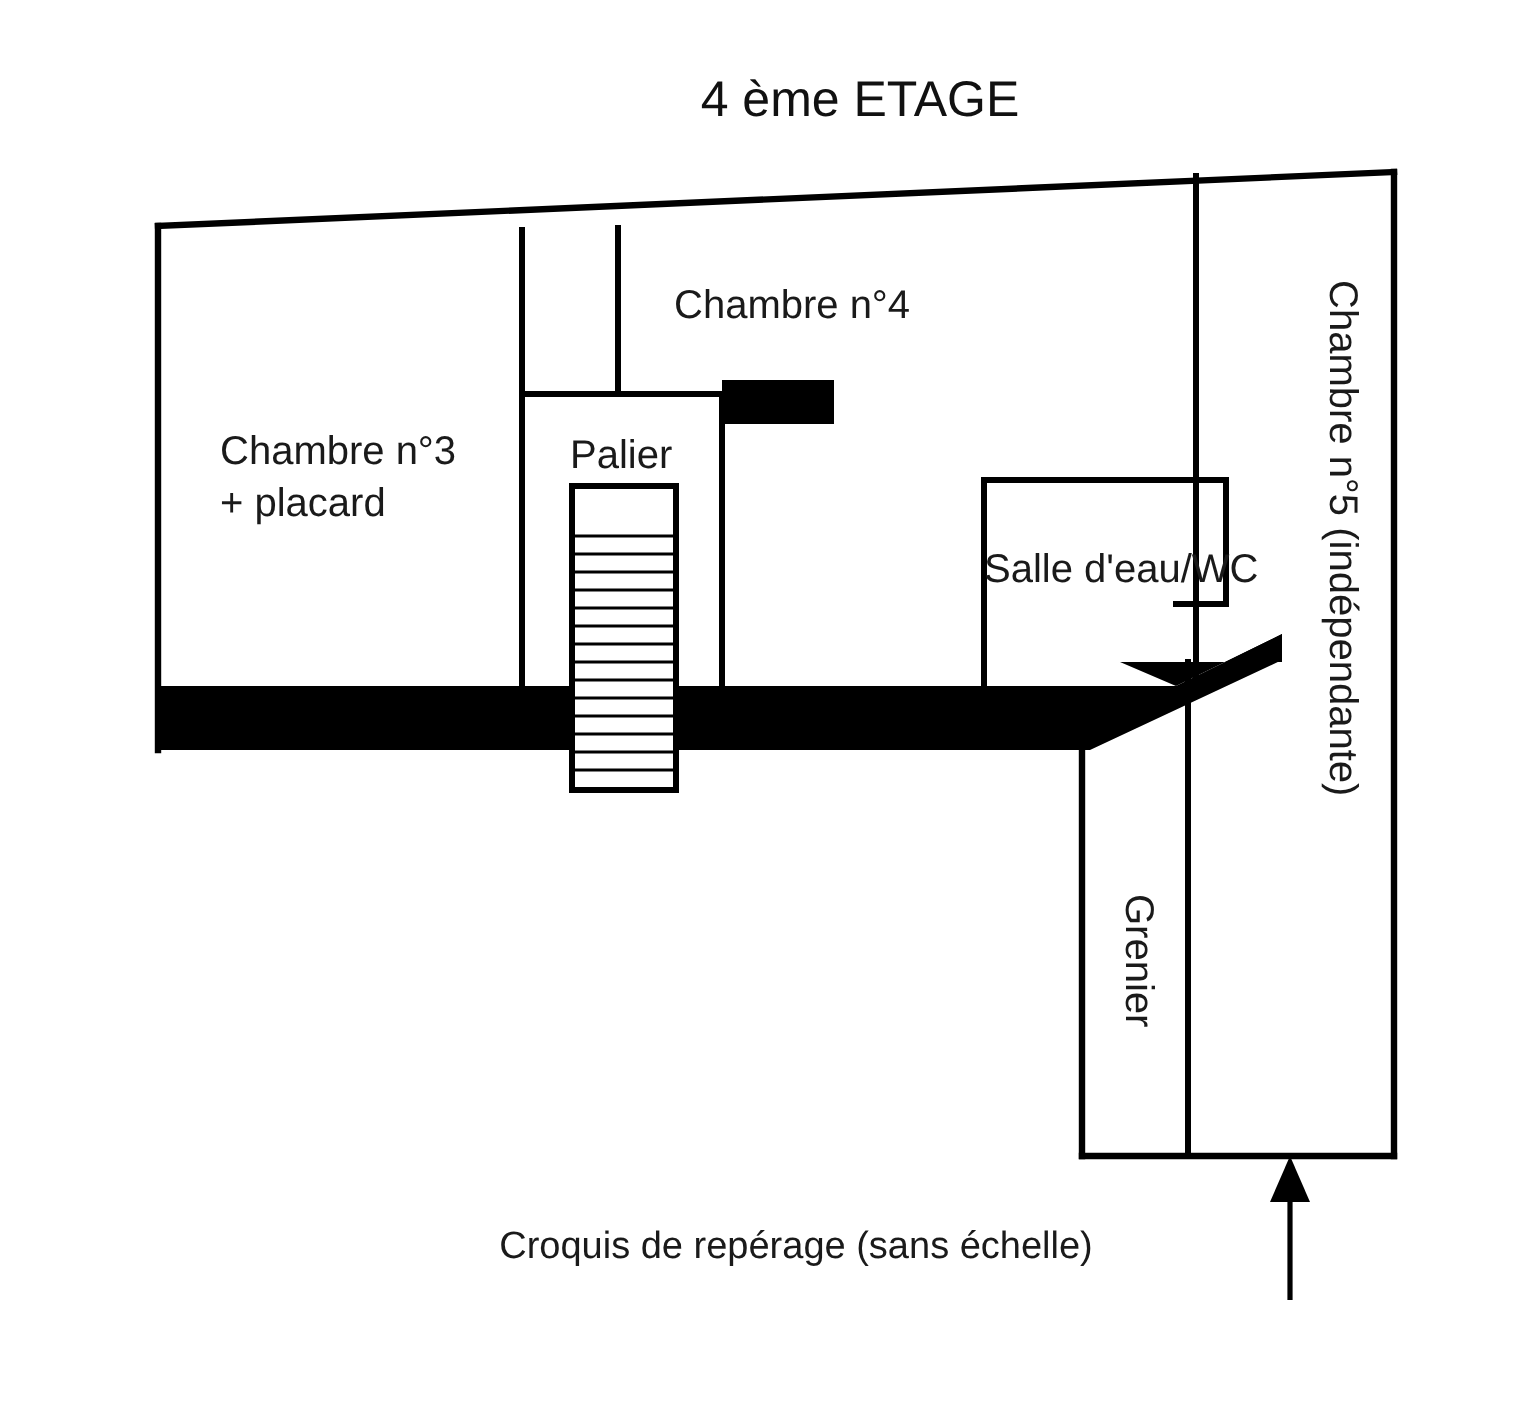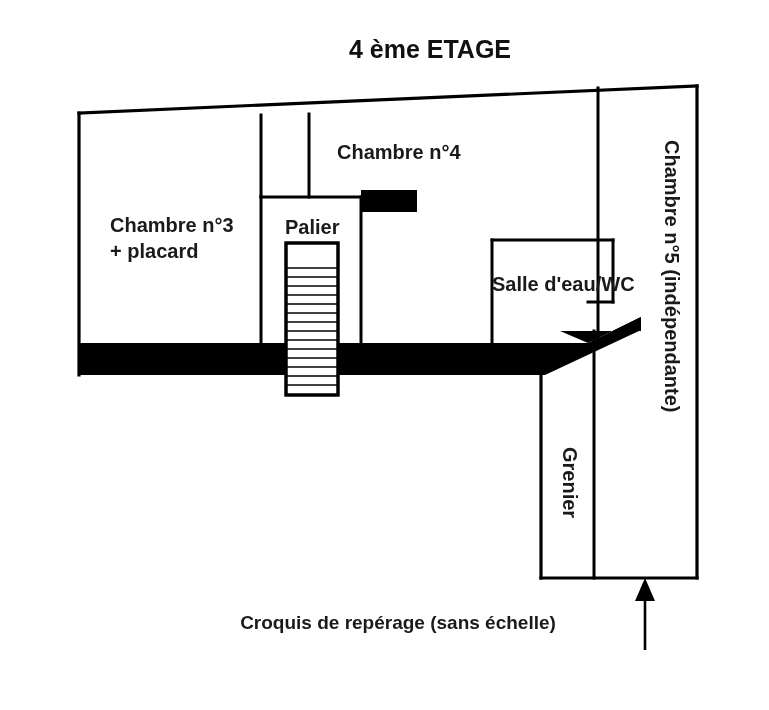--- a/index.html
+++ b/index.html
@@ -13,21 +13,20 @@
     position: relative;
     font-family: "Liberation Sans", sans-serif;
     overflow: hidden;
   }
   #plan-root {
     position: absolute;
     top: 0;
     left: 0;
     width: 769px;
     height: 710px;
-    font-weight: bold;
   }
   .plan-title {
     font-size: 25px;
     fill: #111111;
     font-family: "Liberation Sans", sans-serif;
     text-anchor: middle;
   }
   .room-label {
     font-size: 20px;
     fill: #1a1a1a;

